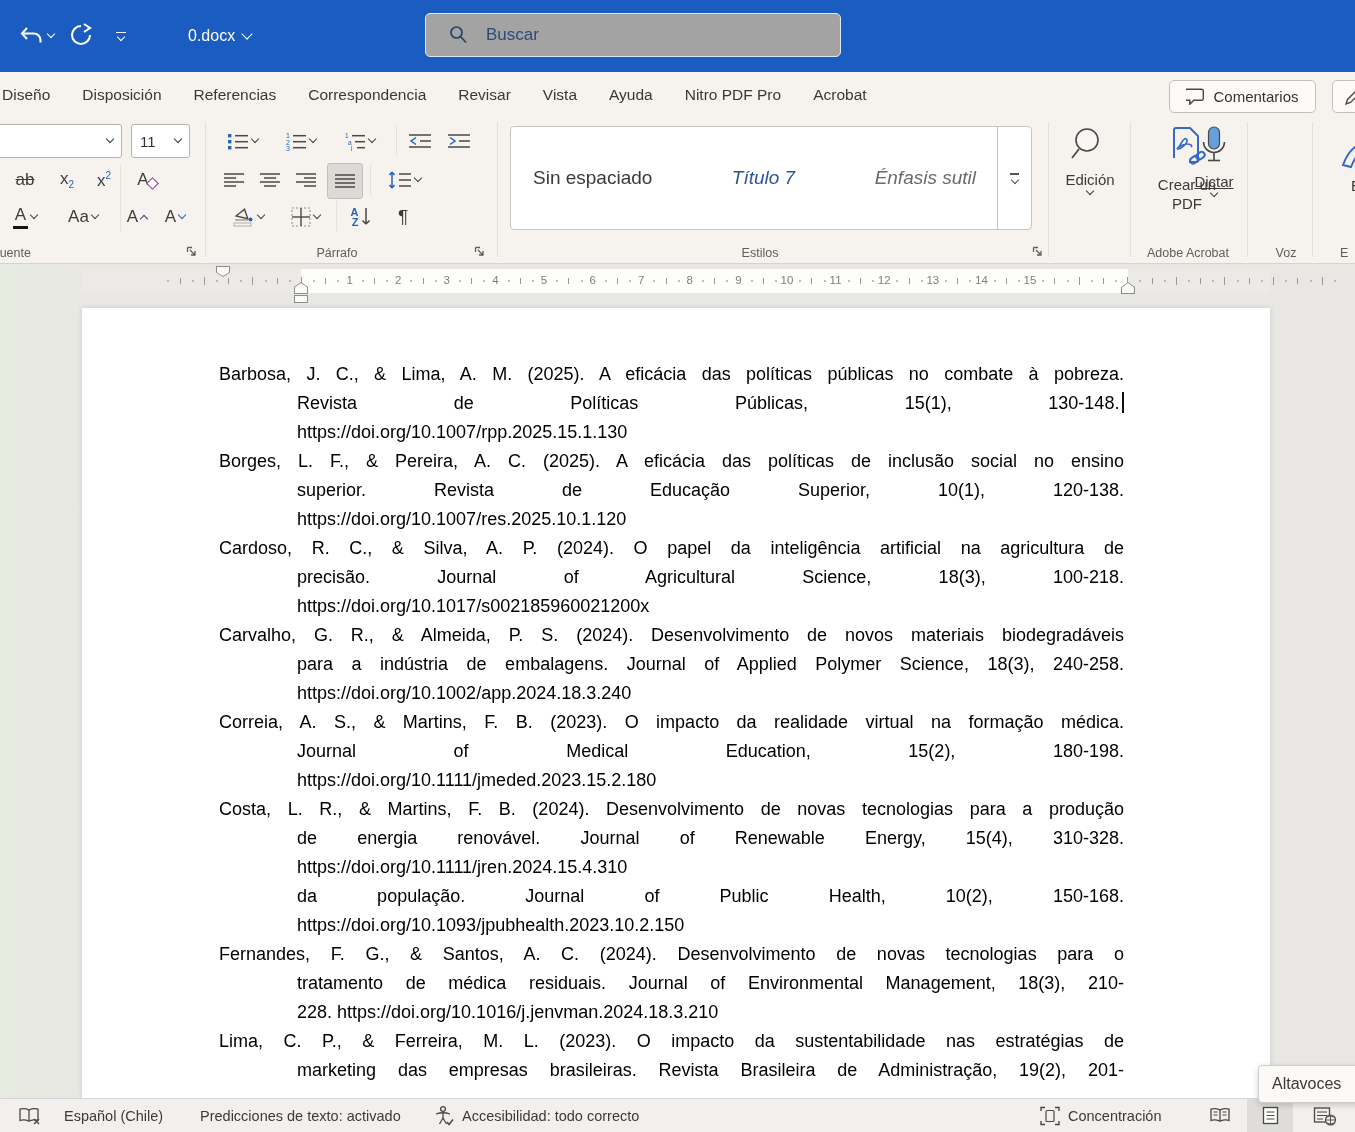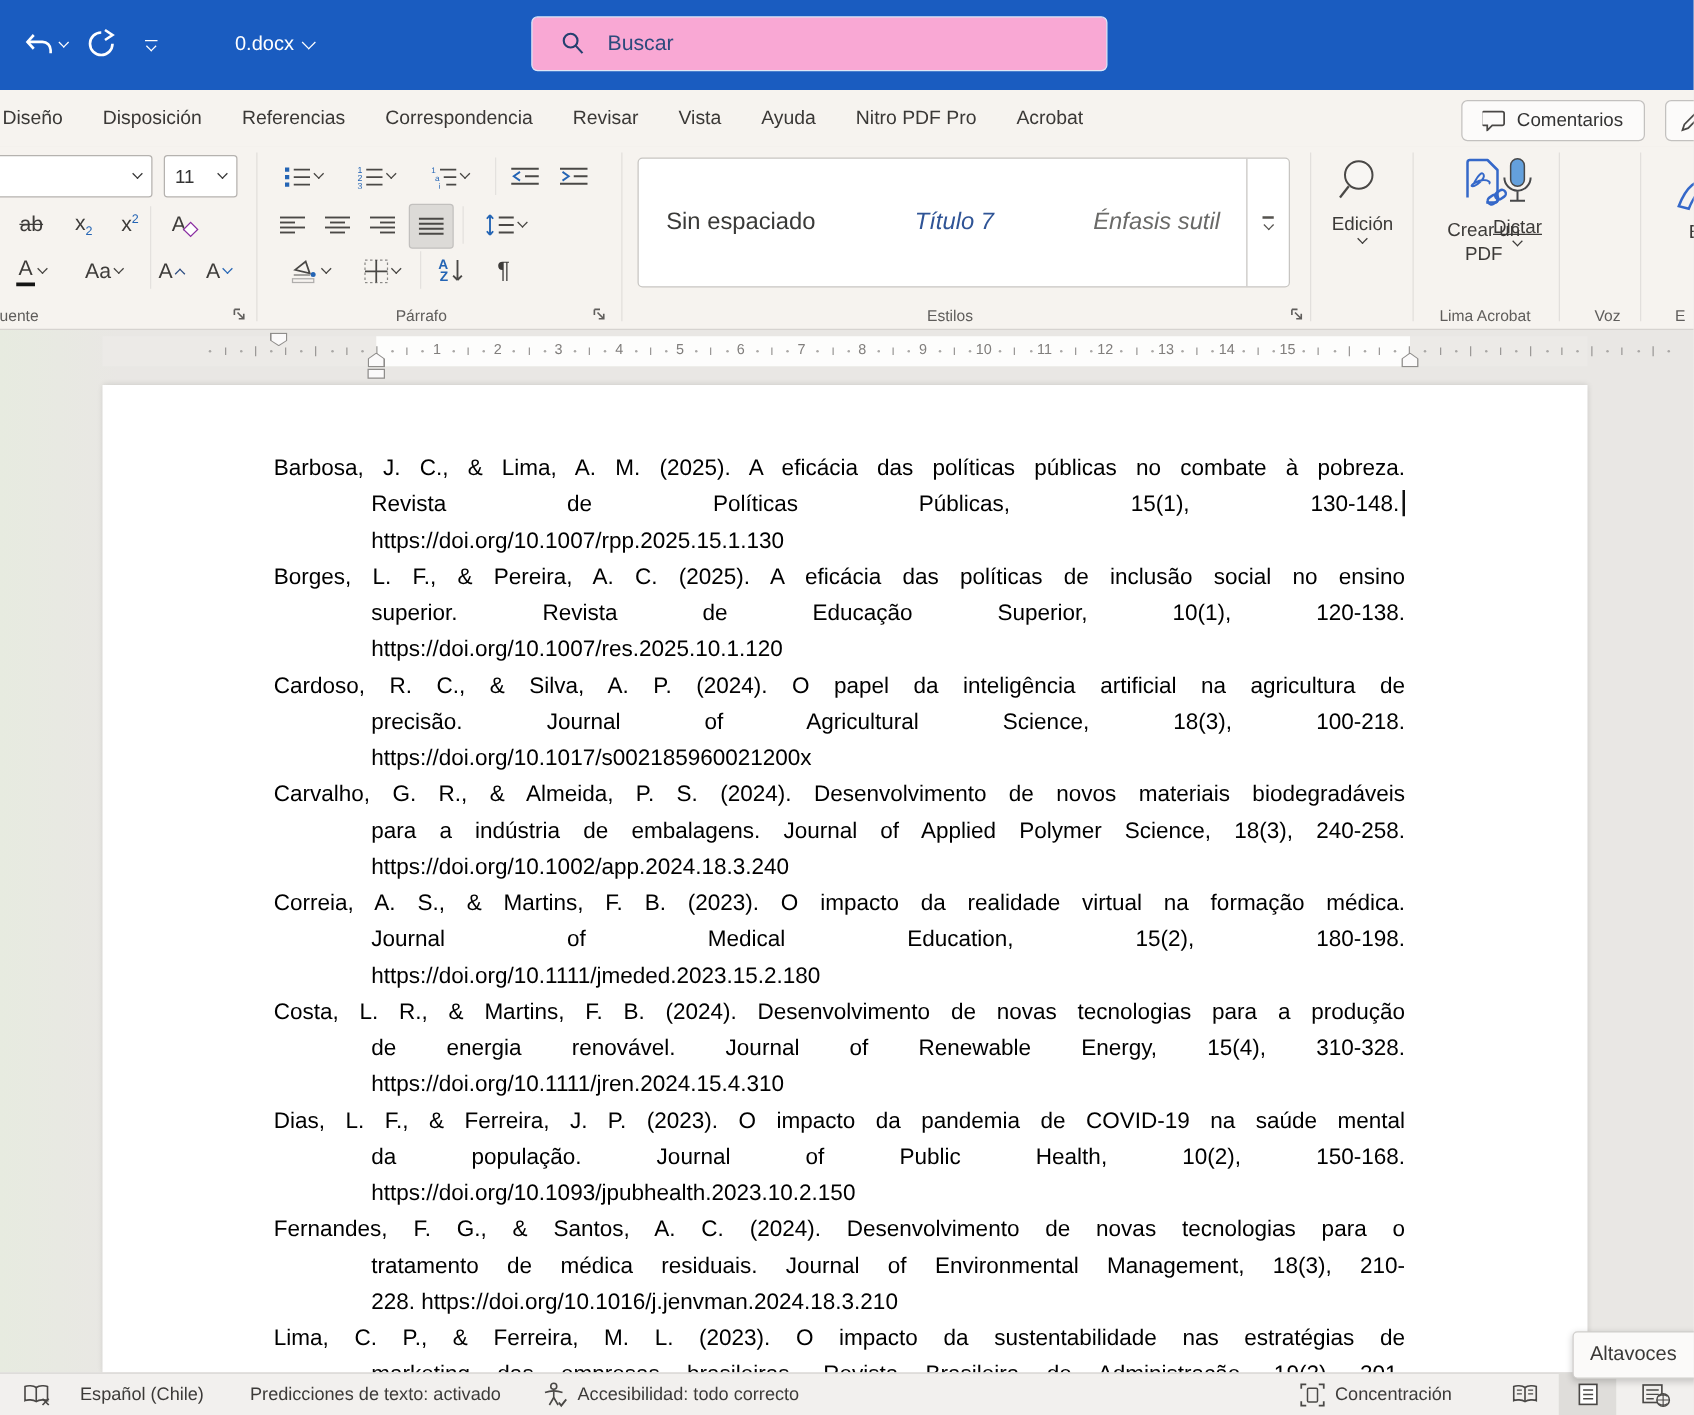--- a/index.html
+++ b/index.html
@@ -7,21 +7,21 @@
        font-family:"Liberation Sans",sans-serif;background:#e9e7e4;}
   
   #titlebar{position:absolute;left:0;top:0;width:1355px;height:72px;background:#1a5cc0;}
   .tb-left{position:absolute;left:18px;top:0;height:72px;display:flex;align-items:center;gap:14px;color:#fff;}
   .tb-btn{display:flex;align-items:center;gap:4px;cursor:pointer;}
   .chv{display:inline-block;width:7px;height:7px;border-right:1.6px solid currentColor;border-bottom:1.6px solid currentColor;transform:rotate(45deg);margin-top:-4px;}
   .chv.small{width:5px;height:5px;}
   .qat-chv{display:flex;flex-direction:column;align-items:center;gap:1px;color:#fff;margin-left:8px;}
   .qat-chv .bar{width:10px;height:1.6px;background:#fff;}
   #filename{position:absolute;left:188px;top:0;height:72px;display:flex;align-items:center;gap:8px;color:#fff;font-size:16px;cursor:pointer;}
-  #searchbox{position:absolute;left:425px;top:13px;width:461px;height:44px;background:#f9a8d4;border:1px solid #dce6f8;border-radius:5px;display:flex;align-items:center;padding:0 0 0 22px;box-sizing:border-box;}
+  #searchbox{position:absolute;left:425px;top:13px;width:416px;height:44px;background:#a3a3a3;border:1px solid #dce6f8;border-radius:5px;display:flex;align-items:center;padding:0 0 0 22px;box-sizing:border-box;}
   #searchbox input{background:transparent;border:none;outline:none;font-size:17px;color:#27456f;margin-left:16px;width:400px;font-family:"Liberation Sans",sans-serif;}
   #searchbox input::placeholder{color:#2c4a7c;opacity:1;}
   
   #tabrow{position:absolute;left:0;top:72px;width:1355px;height:45px;background:#f6f3ef;}
   #tabs{display:flex;align-items:center;height:45px;margin-left:-14px;}
   .tab{padding:0 16px;font-size:15.5px;color:#3a3836;line-height:45px;cursor:pointer;white-space:nowrap;}
   #comments-btn{position:absolute;left:1169px;top:8px;width:147px;height:33px;border:1px solid #c3c1bf;border-radius:5px;background:#fcfbfa;display:flex;align-items:center;justify-content:center;gap:8px;font-size:15px;color:#333;cursor:pointer;box-sizing:border-box;}
   #pen-btn{position:absolute;left:1332px;top:8px;width:42px;height:33px;border:1px solid #c3c1bf;border-radius:5px;background:#fcfbfa;display:flex;align-items:center;justify-content:center;cursor:pointer;box-sizing:border-box;}
   
   #ribbon{position:absolute;left:0;top:117px;width:1355px;height:147px;background:#f6f3ef;border-bottom:1px solid #d6d3d0;box-sizing:border-box;}
@@ -367,21 +367,21 @@
         <path d="M12 3 h14 l8 8 v24 a2 2 0 0 1 -2 2 h-7" fill="none" stroke="#3568c9" stroke-width="2" stroke-linejoin="round"></path>
         <path d="M12 3 a2 2 0 0 0 -2 2 v28" fill="none" stroke="#3568c9" stroke-width="2"></path>
         <path d="M15 22 c4 -8 7 -10 8 -7 c1 3 -6 9 -9 9 c-3 0 4 -5 9 -5 c4 0 6 2 4 3" fill="none" stroke="#3568c9" stroke-width="1.6"></path>
         <g transform="translate(26,28)">
           <rect x="0" y="4" width="9" height="6" rx="3" fill="none" stroke="#3568c9" stroke-width="2" transform="rotate(-35 4 7)"></rect>
           <rect x="6" y="0" width="9" height="6" rx="3" fill="none" stroke="#3568c9" stroke-width="2" transform="rotate(-35 10 3)"></rect>
         </g>
       </svg>
     <span style="width:64px;text-align:center;line-height:19px;">Crear un PDF</span>
   </div>
-  <div class="glabel" style="left:1133px;width:110px;text-align:center;">Lima Acrobat</div>
+  <div class="glabel" style="left:1133px;width:110px;text-align:center;">Adobe Acrobat</div>
 
   <div class="bigbtn" style="left:1186px;width:56px;text-decoration:underline;">
     <svg width="30" height="44" viewBox="0 0 30 44">
         <rect x="9.5" y="2" width="11" height="22" rx="5.5" fill="#64a0dc" stroke="#47484a" stroke-width="1.2"></rect>
         <path d="M4.5 17 a10.5 10.5 0 0 0 21 0" fill="none" stroke="#47484a" stroke-width="1.6"></path>
         <line x1="15" y1="28" x2="15" y2="35" stroke="#47484a" stroke-width="1.6"></line>
         <line x1="9" y1="35.5" x2="21" y2="35.5" stroke="#47484a" stroke-width="1.6"></line>
       </svg>
     <span>Dictar</span>
     <span class="chv small"></span>
@@ -527,21 +527,20 @@
         <div class="dline cont lastline"><span>https://doi.org/10.1017/s002185960021200x</span></div>
         <div class="dline stretch"><span>Carvalho, G. R., &amp; Almeida, P. S. (2024). Desenvolvimento de novos materiais biodegradáveis</span></div>
         <div class="dline cont stretch"><span>para a indústria de embalagens. </span><span class="it">Journal of Applied Polymer Science</span><span>, 18(3), 240-258.</span></div>
         <div class="dline cont lastline"><span>https://doi.org/10.1002/app.2024.18.3.240</span></div>
         <div class="dline stretch"><span>Correia, A. S., &amp; Martins, F. B. (2023). O impacto da realidade virtual na formação médica.</span></div>
         <div class="dline cont stretch"><span class="it">Journal of Medical Education</span><span>, 15(2), 180-198.</span></div>
         <div class="dline cont lastline"><span>https://doi.org/10.1111/jmeded.2023.15.2.180</span></div>
         <div class="dline stretch"><span>Costa, L. R., &amp; Martins, F. B. (2024). Desenvolvimento de novas tecnologias para a produção</span></div>
         <div class="dline cont stretch"><span>de energia renovável. </span><span class="it">Journal of Renewable Energy</span><span>, 15(4), 310-328.</span></div>
         <div class="dline cont lastline"><span>https://doi.org/10.1111/jren.2024.15.4.310</span></div>
-        <div class="dline stretch"><span>Dias, L. F., &amp; Ferreira, J. P. (2023). O impacto da pandemia de COVID-19 na saúde mental</span></div>
         <div class="dline cont stretch"><span>da população. </span><span class="it">Journal of Public Health</span><span>, 10(2), 150-168.</span></div>
         <div class="dline cont lastline"><span>https://doi.org/10.1093/jpubhealth.2023.10.2.150</span></div>
         <div class="dline stretch"><span>Fernandes, F. G., &amp; Santos, A. C. (2024). Desenvolvimento de novas tecnologias para o</span></div>
         <div class="dline cont stretch"><span>tratamento de médica residuais. </span><span class="it">Journal of Environmental Management</span><span>, 18(3), 210-</span></div>
         <div class="dline cont lastline"><span>228. https://doi.org/10.1016/j.jenvman.2024.18.3.210</span></div>
         <div class="dline stretch"><span>Lima, C. P., &amp; Ferreira, M. L. (2023). O impacto da sustentabilidade nas estratégias de</span></div>
         <div class="dline cont stretch"><span>marketing das empresas brasileiras. </span><span class="it">Revista Brasileira de Administração</span><span>, 19(2), 201-</span></div>
       </div>
   </div>
 </div>

